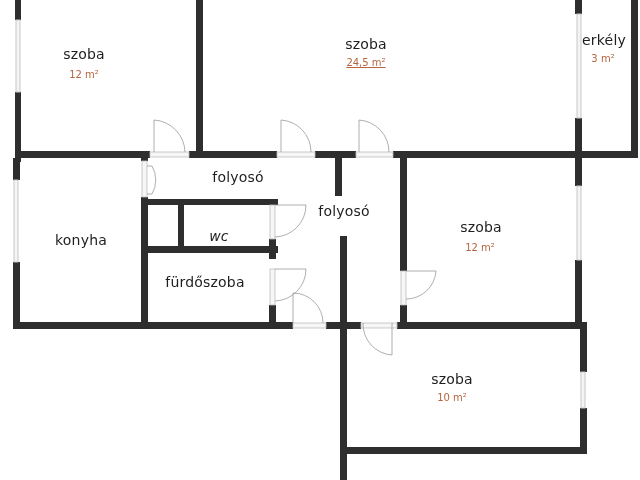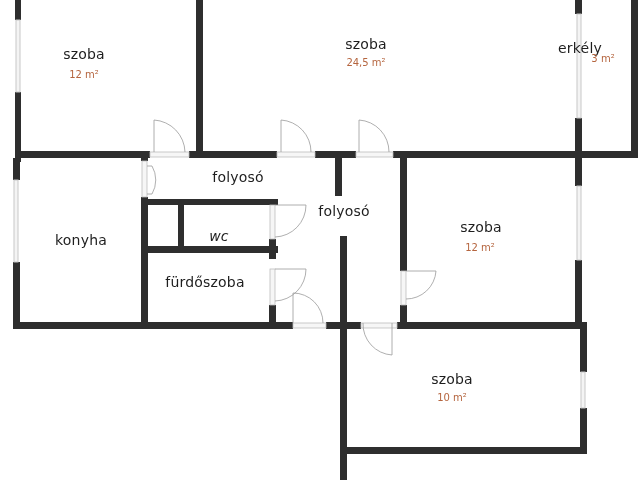--- a/index.html
+++ b/index.html
@@ -86,23 +86,23 @@
     <rect class="sill" x="401" y="271" width="5" height="34"></rect>
     <path class="door" d="M406 271 H436 A30 30 0 0 1 406 299"></path>
   </g>
 </svg>
 
 <div>
   <div class="label" style="left:84px;top:46px;">szoba</div>
   <div class="area" style="left:84px;top:69px;color:#b5653f;">12 m²</div>
 
   <div class="label" style="left:366px;top:36px;">szoba</div>
-  <div class="area" style="left:366px;top:57px;color:#b5653f;">24,5 m²</div>
+  <div class="area" style="left:366px;top:57px;color:#b5653f;text-decoration:underline;">24,5 m²</div>
 
-  <div class="label" style="left:580px;top:32px;margin-top:8px;">erkély</div>
+  <div class="label" style="left:604px;top:32px;">erkély</div>
   <div class="area" style="left:603px;top:53px;color:#b5653f;text-align:right;">3 m²</div>
 
   <div class="label" style="left:238px;top:169px;">folyosó</div>
   <div class="label" style="left:344px;top:203px;">folyosó</div>
   <div class="label" style="left:219px;top:228px;font-style:italic;">wc</div>
   <div class="label" style="left:81px;top:232px;text-align:center;">konyha</div>
 
   <div class="label" style="left:481px;top:219px;">szoba</div>
   <div class="area" style="left:480px;top:242px;color:#b5653f;">12 m²</div>
 

